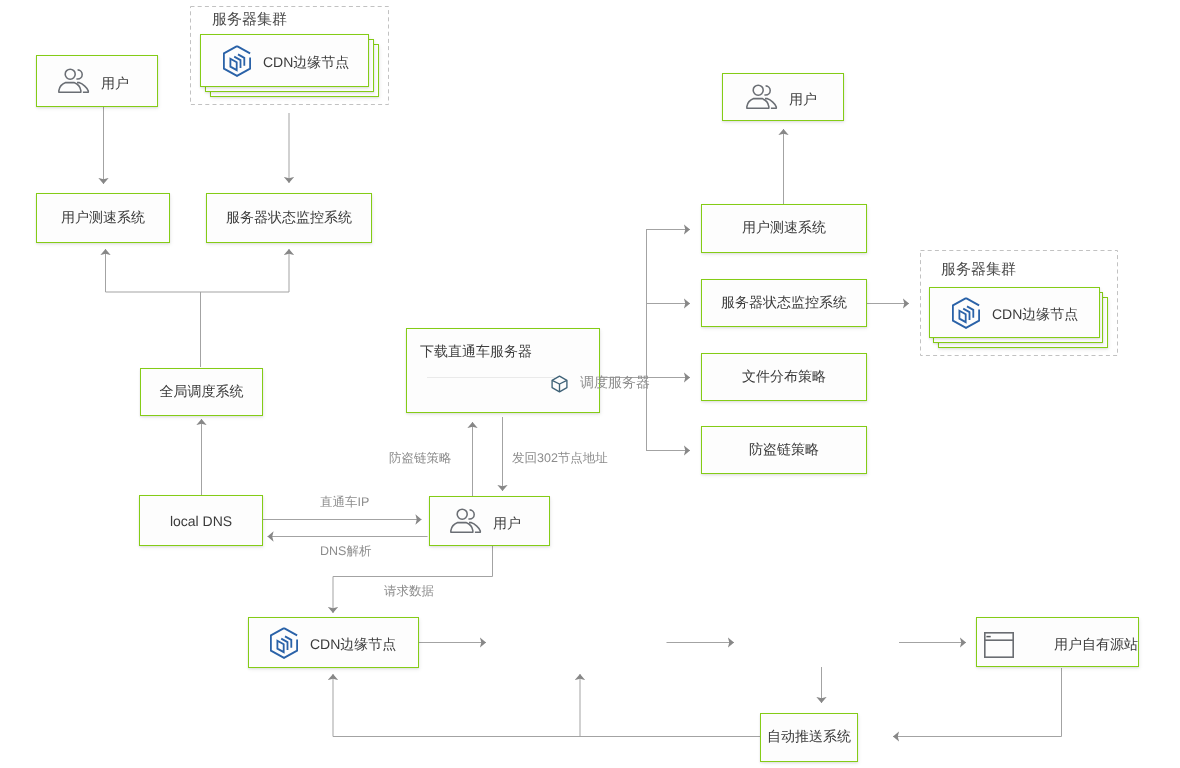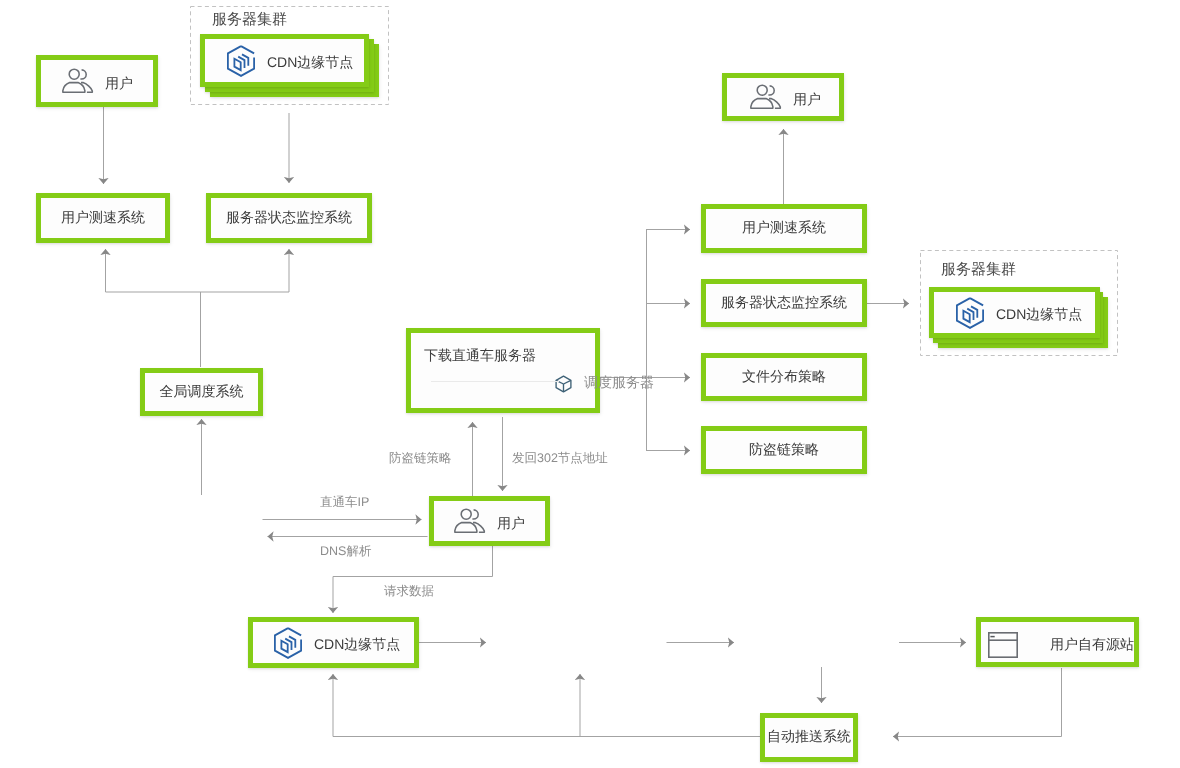--- a/index.html
+++ b/index.html
@@ -8,21 +8,21 @@
     width:1180px; height:768px; background:#ffffff; overflow:hidden;
     font-family:"Liberation Sans", sans-serif;
     -webkit-font-smoothing:antialiased;
     text-rendering:geometricPrecision;
   }
   #stage { position:relative; width:1180px; height:768px; }
 
   .node {
     position:absolute; box-sizing:border-box;
     background:#fdfdfd;
-    border:5px solid #84cc16;
+    border:1px solid #84cc16;
     box-shadow:0 1px 2px rgba(0,0,0,0.10), 1px 2px 4px rgba(0,0,0,0.05);
     display:flex; align-items:center; justify-content:center;
     color:#3a3a3a; font-size:14px;
     white-space:nowrap;
   }
   .node .lbl { display:inline-block; }
   .node.with-icon .icon { margin-right:11px; }
   .node.with-icon .lbl { position:relative; top:3px; }
   .icon { display:inline-block; flex:0 0 auto; line-height:0; }
 
@@ -151,20 +151,23 @@
           <path d="M8.5 1.1 L15.9 5.3 L15.9 12.7 L8.5 16.9 L1.1 12.7 L1.1 5.3 Z"></path>
           <path d="M8.5 9.0 L15.9 5.3"></path>
           <path d="M8.5 9.0 L1.1 5.3"></path>
           <path d="M8.5 9.0 L8.5 16.9"></path>
         </svg>
       </span>
       <span style="font-size:14px; color:#8d8d8d;">调度服务器</span>
     </div>
   </div>
 
+  <div class="node" style="left:139px; top:495px; width:124px; height:51px;">
+    <span class="lbl">local DNS</span>
+  </div>
 
   <div class="node with-icon" style="left:429px; top:496px; width:121px; height:50px; justify-content:flex-start; padding-left:20px;">
     <span class="icon">
       <svg width="32" height="26" viewBox="0 0 32 26" fill="none" stroke="#6a6e74" stroke-width="1.55" stroke-linejoin="round" stroke-linecap="butt">
         <circle cx="12.2" cy="6.2" r="5.0"></circle>
         <path d="M19.6,1.85 A4.6,4.6 0 0 1 19.6,11.05 L18.4,11.05"></path>
         <path d="M0.85,24.2 L0.85,22.6 C1.4,19.0 4.2,15.9 7.7,14.6 L16.0,14.6 C19.5,15.9 22.3,19.0 22.85,22.6 L22.85,24.2 Z"></path>
         <path d="M19.0,14.6 L21.0,14.6 C25.0,16.0 29.3,19.7 30.3,23.0 L30.3,24.2 L24.9,24.2"></path>
       </svg>
     </span>

